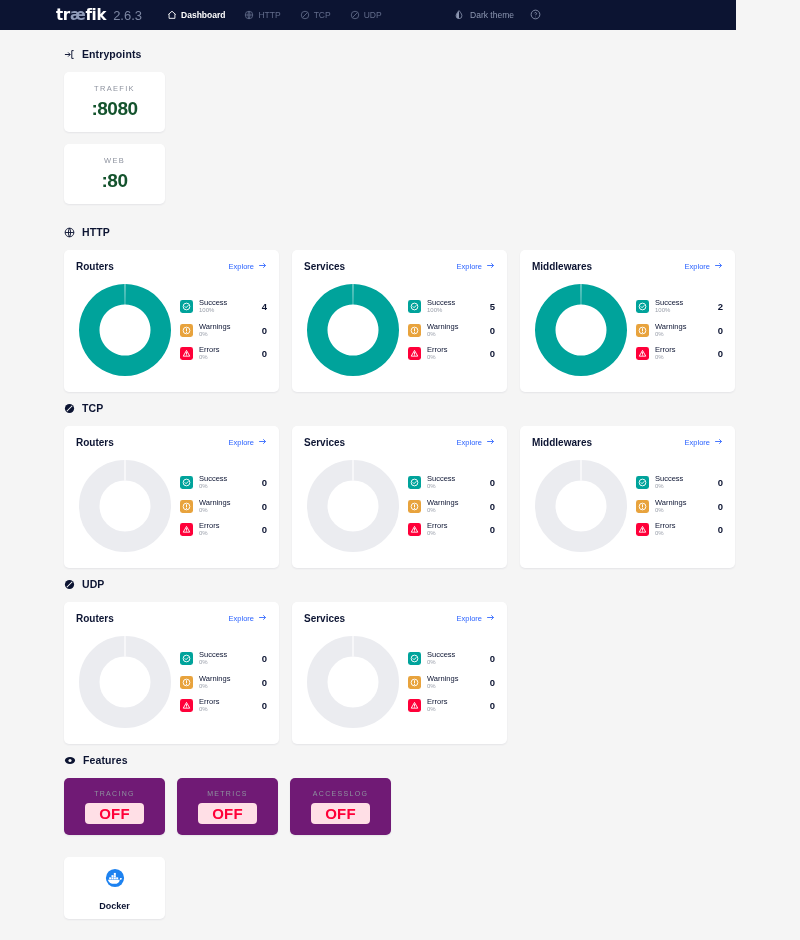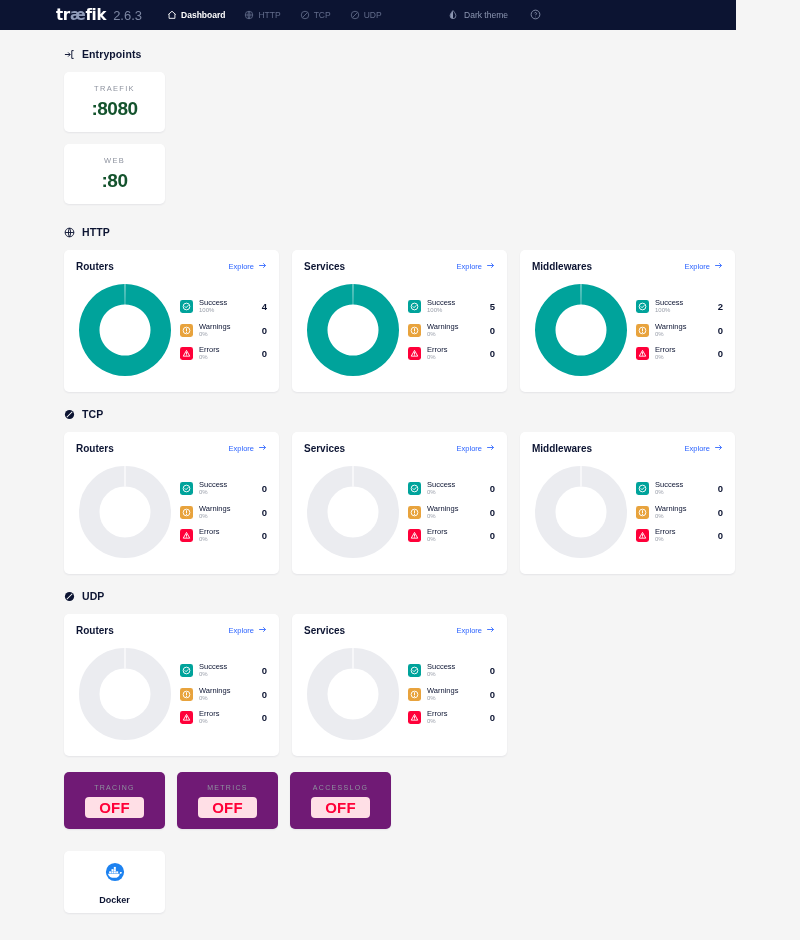--- a/index.html
+++ b/index.html
@@ -28,21 +28,21 @@
   .nav-links { display: flex; align-items: center; gap: 19px; margin-left: 25px; }
   .nav-link {
     display: flex; align-items: center; gap: 4px;
     font-size: 8.5px; color: #636d8c; cursor: pointer;
     text-decoration: none;
   }
   .nav-link.active { color: #ffffff; font-weight: bold; }
   .nav-link svg { display: block; }
   .nav-right {
     position: absolute; right: 195px;
-    display: flex; align-items: center; gap: 22px;
+    display: flex; align-items: center; gap: 16px;
   }
   .theme-toggle { display: flex; align-items: center; gap: 6px; cursor: pointer; }
   .theme-label { font-size: 8.5px; color: #8d97b2; }
 
   
   .page { padding: 18px 64px 0 64px; }
   .section { margin-bottom: 2px; }
   .section-head {
     display: flex; align-items: center; gap: 7px;
     margin: 0 0 12px 0;
@@ -61,21 +61,21 @@
     justify-content: center; gap: 5px;
     box-shadow: 0 1px 2px rgba(12,20,50,.07);
   }
   .ep-name {
     font-size: 7.5px; color: #8e939f; letter-spacing: 1.3px;
     text-transform: uppercase;
   }
   .ep-port { font-size: 19px; font-weight: bold; color: #14532d; letter-spacing: -0.5px; }
 
   
-  .card-row { display: flex; gap: 13px; margin-bottom: 16px; }
+  .card-row { display: flex; gap: 13px; margin-bottom: 10px; }
   .stat-card {
     width: 215px; background: #fff; border-radius: 5px;
     box-shadow: 0 1px 2px rgba(12,20,50,.07);
     padding: 11px 12px 13px 12px;
   }
   .stat-head { display: flex; align-items: center; justify-content: space-between; }
   .stat-title { font-size: 10px; font-weight: bold; color: #0c1432; }
   .explore {
     display: flex; align-items: center; gap: 4px;
     font-size: 7.5px; color: #2a62ff; cursor: pointer; text-decoration: none;
@@ -754,20 +754,29 @@
                 </span>
                 <span class="legend-count">0</span>
               </div>
             </div>
           </div>
         </div>
       </div>
   </div>
 
   <div class="section">
+    <div class="section-head">
+      <span class="section-icon">
+        <svg width="12" height="11" viewBox="0 0 24 24">
+            <ellipse cx="12" cy="12" rx="11" ry="7.5" fill="#0c1432"></ellipse>
+            <circle cx="12" cy="12" r="3.4" fill="#f5f5f5"></circle>
+          </svg>
+      </span>
+      <span class="section-title">Features</span>
+    </div>
     <div class="feat-row">
       <div class="feat-card">
         <span class="feat-name">TRACING</span>
         <span class="feat-badge feat-off">OFF</span>
       </div>
       <div class="feat-card">
         <span class="feat-name">METRICS</span>
         <span class="feat-badge feat-off">OFF</span>
       </div>
       <div class="feat-card">

